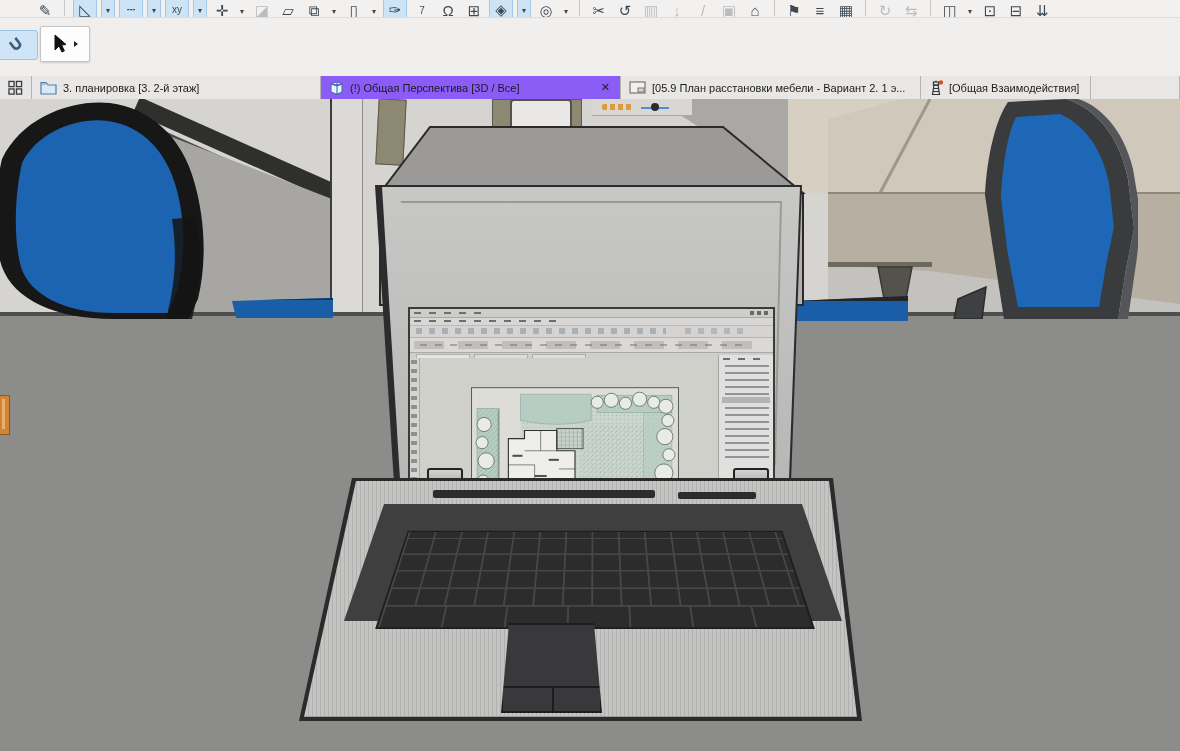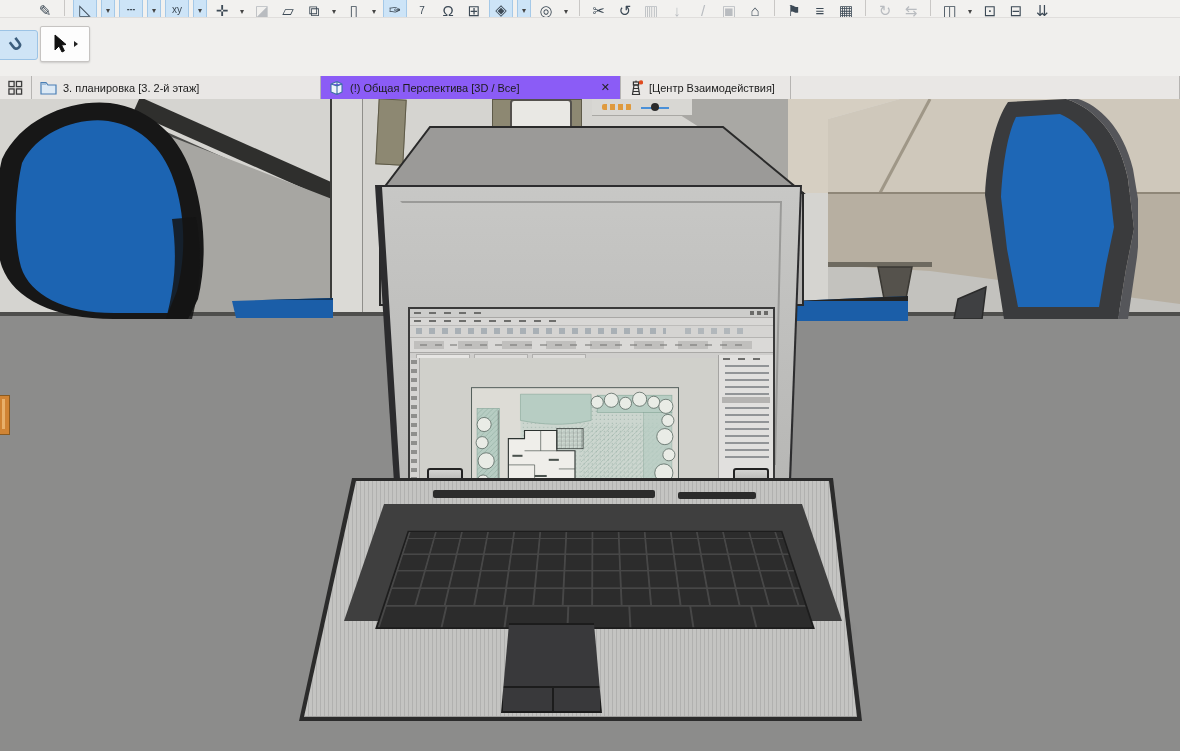--- a/index.html
+++ b/index.html
@@ -142,29 +142,36 @@
     </div>
 
     <div class="tab active" style="width:300px">
       <svg width="15" height="16" viewBox="0 0 15 16">
         <path d="M2,4 L8,1.5 L13,4 L13,12 L8,14.5 L2,12 Z M8,1.5 L8,14.5 M2,4 L8,6 L13,4 M8,6 L8,14.5" fill="#eef4fa" stroke="#3f6fa8" stroke-width="1.1" stroke-linejoin="round"></path>
       </svg>
       <span class="lbl">(!) Общая Перспектива [3D / Все]</span>
       <span class="closeX">✕</span>
     </div>
 
+    <div class="tab" style="width:300px">
+      <svg width="17" height="13" viewBox="0 0 17 13">
+        <rect x="1" y="1" width="15" height="11" fill="#f2f1ef" stroke="#7a7876" stroke-width="1.2"></rect>
+        <rect x="9" y="7" width="6" height="4" fill="#d8d6d4" stroke="#7a7876" stroke-width="1"></rect>
+      </svg>
+      <span class="lbl">[05.9 План расстановки мебели - Вариант 2. 1 э...</span>
+    </div>
 
     <div class="tab" style="width:170px">
       <svg width="14" height="16" viewBox="0 0 14 16">
         <path d="M5,5 L9,5 L10.5,14.5 L3.5,14.5 Z" fill="none" stroke="#333" stroke-width="1.2"></path>
         <rect x="4.4" y="2" width="5.2" height="3" fill="none" stroke="#333" stroke-width="1.2"></rect>
         <path d="M7,0.5 L7,2 M4.5,8.5 L9.5,8.5 M4,11.5 L10,11.5" stroke="#333" stroke-width="1"></path>
         <circle cx="12" cy="2.4" r="2.2" fill="#e04a1e"></circle>
       </svg>
-      <span class="lbl">[Центр Взаимодействия]</span>
+      <span class="lbl">[Общая Взаимодействия]</span>
     </div>
     <div class="tab" style="flex:1"></div>
   </div>
 
   <div id="viewport">
 
     <div id="upper">
 
       <div class="abs" style="left:140px;top:-2px;width:240px;height:17px;background:#2f2f2d;transform:rotate(24deg);transform-origin:0 0;"></div>
       <div class="abs" style="left:160px;top:30px;width:210px;height:10px;background:#4b4b49;transform:rotate(24deg);transform-origin:0 0;"></div>

